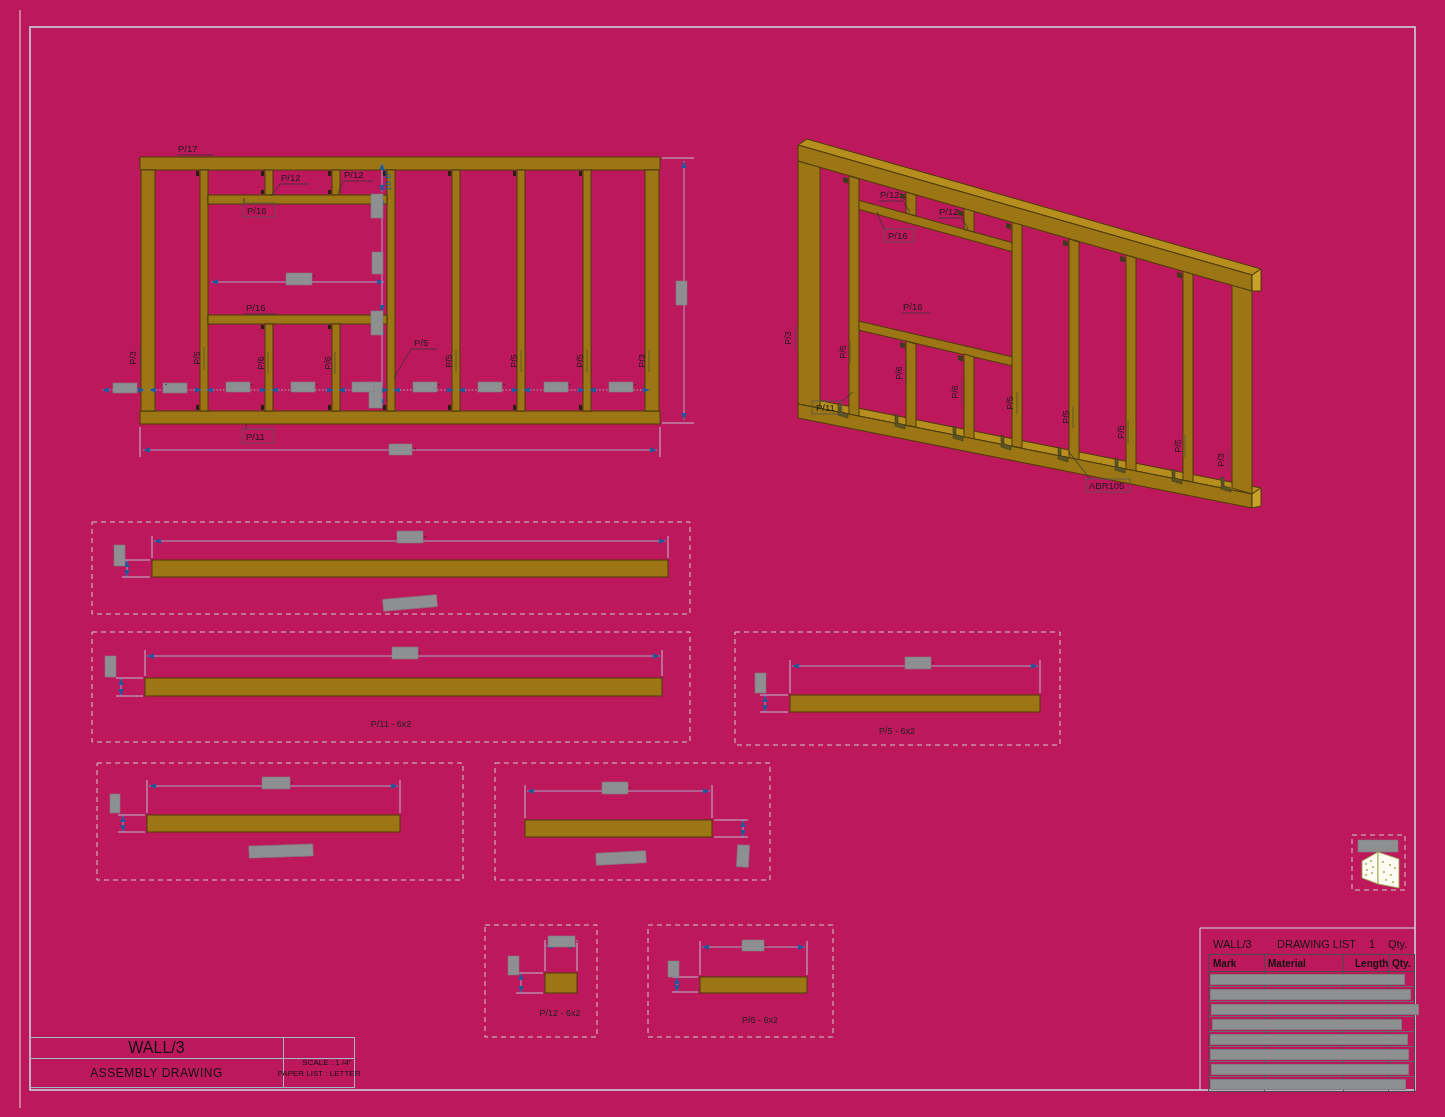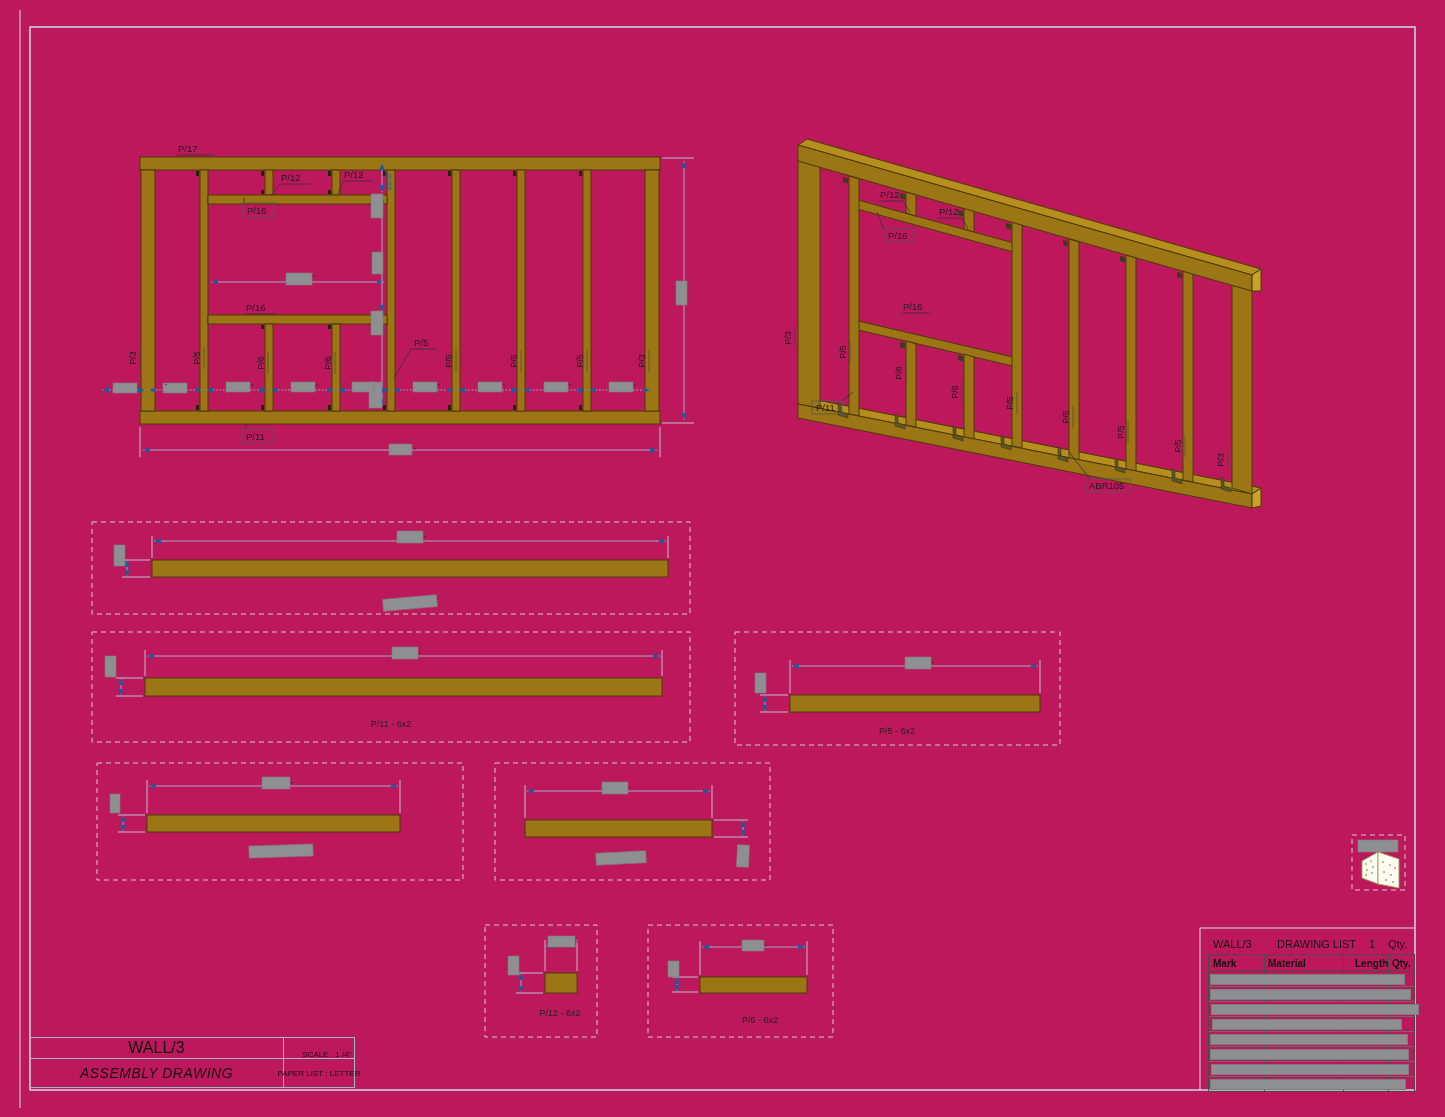--- a/index.html
+++ b/index.html
@@ -19,21 +19,21 @@
   .ml-col{position:absolute;top:0;bottom:0;border-left:1px solid #4a4a4a;width:0;}
   .ml-hline{position:absolute;left:0;right:0;border-top:1px solid #4a4a4a;height:0;}
   .ml-rline{position:absolute;left:0;right:0;border-top:1px solid #6a6a6a;height:0;}
   .ml-head{position:absolute;top:3px;font-size:10px;font-weight:bold;color:#111;white-space:nowrap;}
   .ml-bar{position:absolute;background:#8e8f91;border:1px solid #7c7d7f;height:9px;}
   
   .tblock{position:absolute;left:30px;top:1037px;width:325px;height:51px;}
   .tb-line{position:absolute;background:#9fb9c6;}
   .tb-cell{position:absolute;display:flex;align-items:center;justify-content:center;color:#111;white-space:nowrap;}
   .tb-name{font-size:16px;}
-  .tb-type{font-size:14px;letter-spacing:.5px;font-style:italic;}
+  .tb-type{font-size:12px;letter-spacing:.5px;}
   .tb-small{font-size:8px;}
 </style>
 </head>
 <body>
 
 <div id="canvas">
 
 <svg width="1445" height="1117" viewBox="0 0 1445 1117">
 <defs>
   <marker id="arE" markerWidth="9" markerHeight="8" refX="8" refY="4" orient="auto">
@@ -484,17 +484,17 @@
 </div>
 
 <div class="tblock">
   <div class="tb-line" style="left:0;top:0;width:325px;height:1px"></div>
   <div class="tb-line" style="left:0;top:21px;width:325px;height:1px"></div>
   <div class="tb-line" style="left:0;top:50px;width:325px;height:1px"></div>
   <div class="tb-line" style="left:253px;top:0;width:1px;height:51px"></div>
   <div class="tb-line" style="left:324px;top:0;width:1px;height:51px"></div>
   <div class="tb-cell tb-name" style="left:0;top:1px;width:253px;height:20px">WALL/3</div>
   <div class="tb-cell tb-type" style="left:0;top:22px;width:253px;height:28px">ASSEMBLY DRAWING</div>
-  <div class="tb-cell tb-small" style="left:253px;top:7px;width:88px;height:20px">SCALE : 1 /4''</div>
+  <div class="tb-cell tb-small" style="left:253px;top:15px;width:88px;height:20px">SCALE : 1 /4''</div>
   <div class="tb-cell tb-small" style="left:253px;top:22px;width:72px;height:28px">PAPER LIST : LETTER</div>
 </div>
 
 </div>
 
 </body></html>

